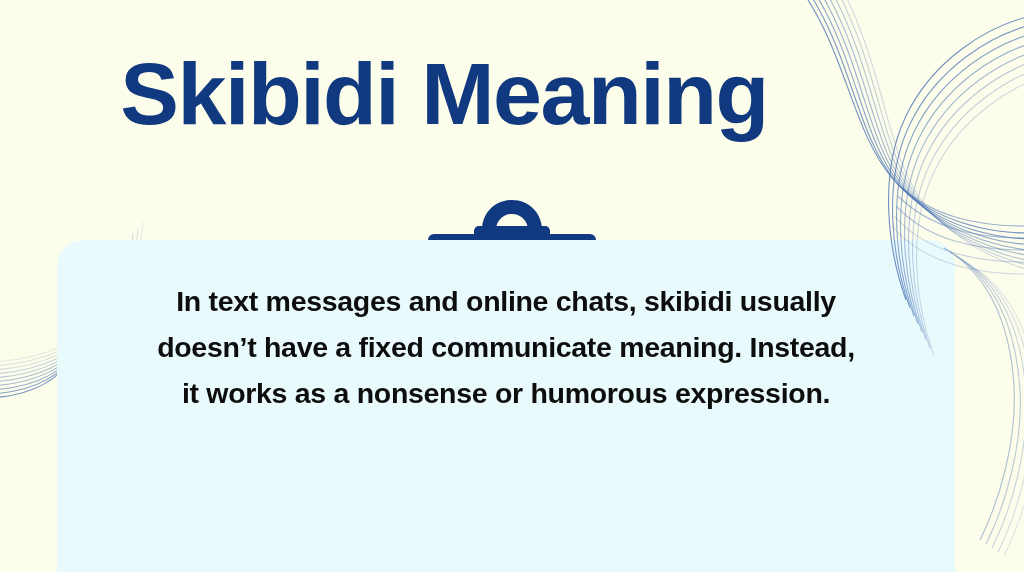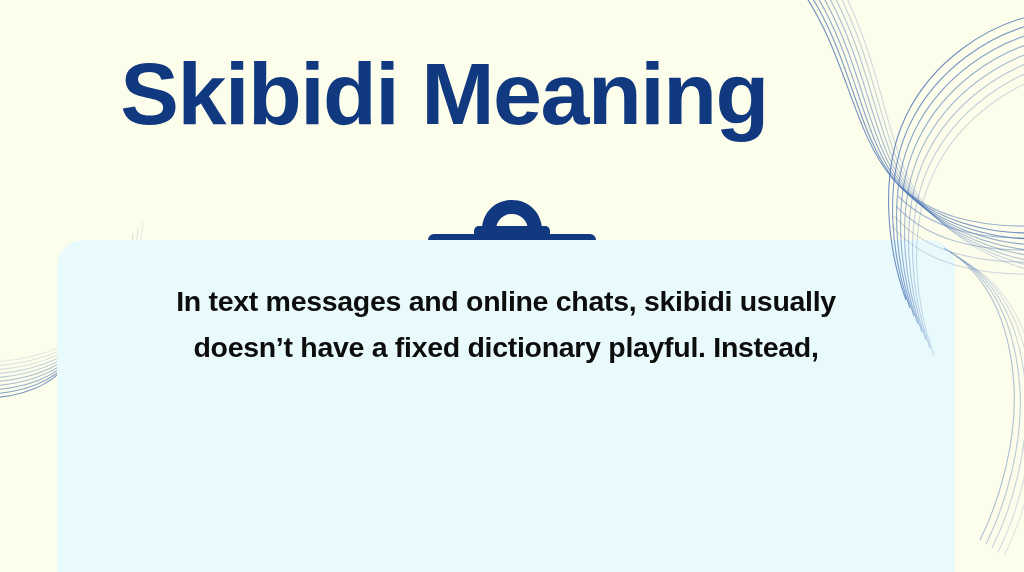--- a/index.html
+++ b/index.html
@@ -156,17 +156,18 @@
       <path d="M950 252 C 992 276, 1016 324, 1020 390 C 1023 444, 1006 504, 986 544" opacity="0.38"></path>
       <path d="M956 256 C 998 280, 1022 328, 1026 394 C 1029 448, 1012 508, 992 548" opacity="0.30"></path>
       <path d="M962 260 C 1004 284, 1028 332, 1032 398 C 1035 452, 1018 512, 998 552" opacity="0.23"></path>
       <path d="M968 264 C 1010 288, 1034 336, 1038 402 C 1041 456, 1024 516, 1004 556" opacity="0.17"></path>
     </g>
   </svg>
 
   <div class="card">
     <p class="card-body">
       <span class="card-line">In text messages and online chats, skibidi usually</span>
-      <span class="card-line">doesn’t have a fixed dictionary playful. Instead,</span>
+      <span class="card-line">doesn’t have a fixed communicate meaning. Instead,</span>
+      <span class="card-line">it works as a nonsense or humorous expression.</span>
     </p>
   </div>
 
 </div>
 
 </body></html>

